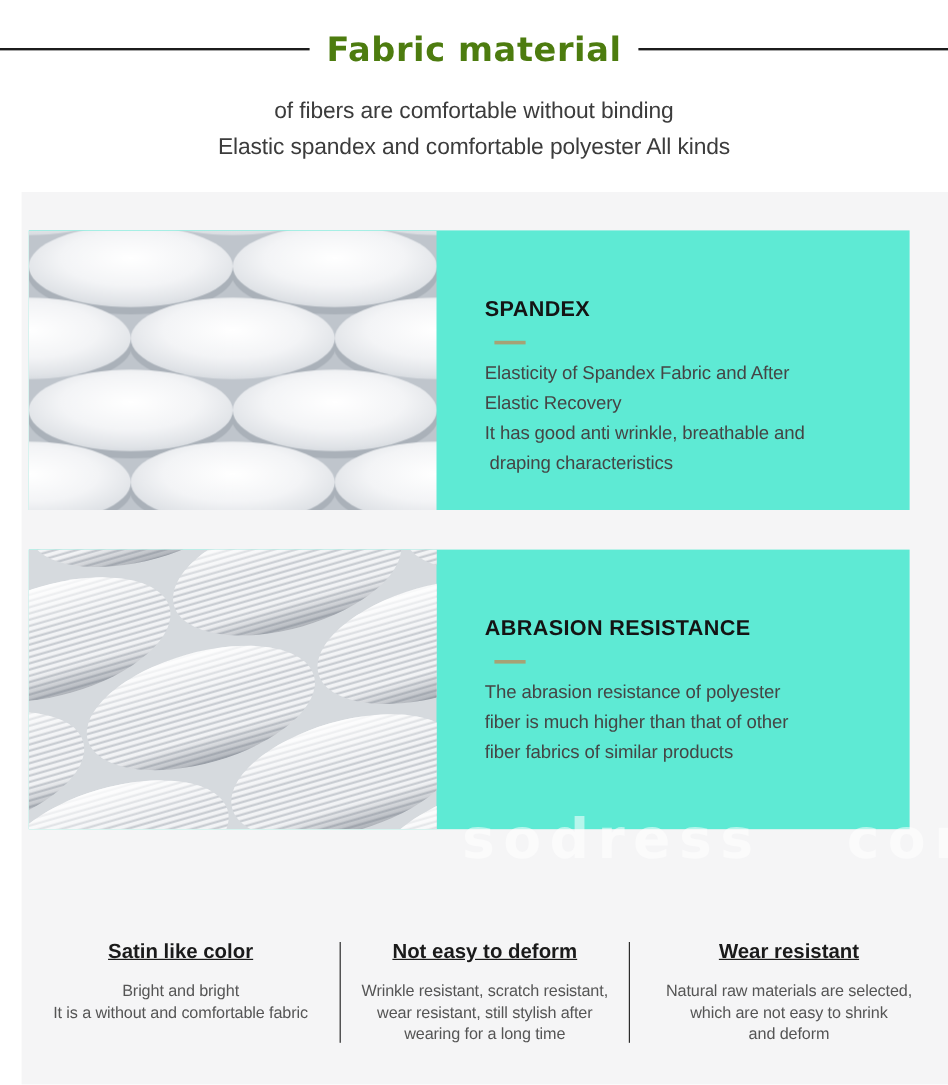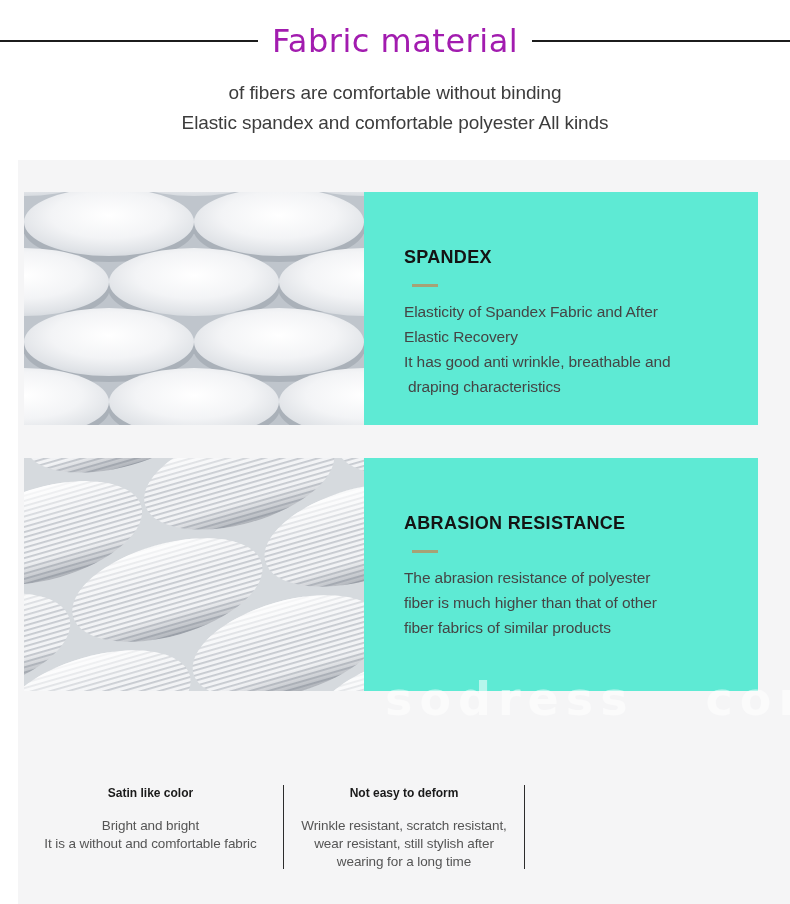--- a/index.html
+++ b/index.html
@@ -11,21 +11,21 @@
     overflow:hidden;
   }
   
   .title-row{
     display:flex;align-items:center;
     margin-top:20px;height:42px;
   }
   .rule{flex:1;height:2px;background:#1c1c1c;}
   .page-title{
     margin:0 14px;
-    font-size:32px;font-weight:normal;color:#a21caf;
+    font-size:28px;font-weight:bold;color:#4d7c0f;
     letter-spacing:.5px;white-space:nowrap;
     font-family:"DejaVu Sans","Liberation Sans",sans-serif;
   }
   .subtitle{
     margin-top:16px;text-align:center;
     font-size:19px;line-height:30px;color:#3c3c3c;
     letter-spacing:-.1px;
   }
   
   .content{
@@ -59,21 +59,21 @@
     display:flex;align-items:flex-start;
     margin-top:88px;text-align:center;
   }
   .feature{padding-top:2px;}
   .feature.col1{width:265px;}
   .feature.col2{width:240px;}
   .feature.col3{flex:1;}
   .vdiv{width:1px;height:84px;background:#2c2c2c;margin-top:6px;flex:none;}
   .feature-heading{
     margin:0 0 12px 0;
-    font-size:12px;font-weight:bold;color:#1a1a1a;line-height:24px;
+    font-size:17px;font-weight:bold;color:#1a1a1a;line-height:24px;text-decoration:underline;
   }
   .feature-line{
     font-size:13.5px;line-height:18px;color:#555555;letter-spacing:-.1px;
   }
   
   .watermark{
     position:absolute;left:385px;top:672px;
     font-size:46px;font-weight:bold;
     color:rgba(255,255,255,0.55);
     letter-spacing:7px;word-spacing:48px;
@@ -207,18 +207,24 @@
         <div class="feature-line">It is a without and comfortable fabric</div>
       </div>
       <div class="vdiv"></div>
       <div class="feature col2">
         <h3 class="feature-heading">Not easy to deform</h3>
         <div class="feature-line">Wrinkle resistant, scratch resistant,</div>
         <div class="feature-line">wear resistant, still stylish after</div>
         <div class="feature-line">wearing for a long time</div>
       </div>
       <div class="vdiv"></div>
+      <div class="feature col3">
+        <h3 class="feature-heading">Wear resistant</h3>
+        <div class="feature-line">Natural raw materials are selected,</div>
+        <div class="feature-line">which are not easy to shrink</div>
+        <div class="feature-line">and deform</div>
+      </div>
     </div>
   </div>
 
   <div class="watermark">sodress com</div>
 
 </div>
 
 </body></html>

